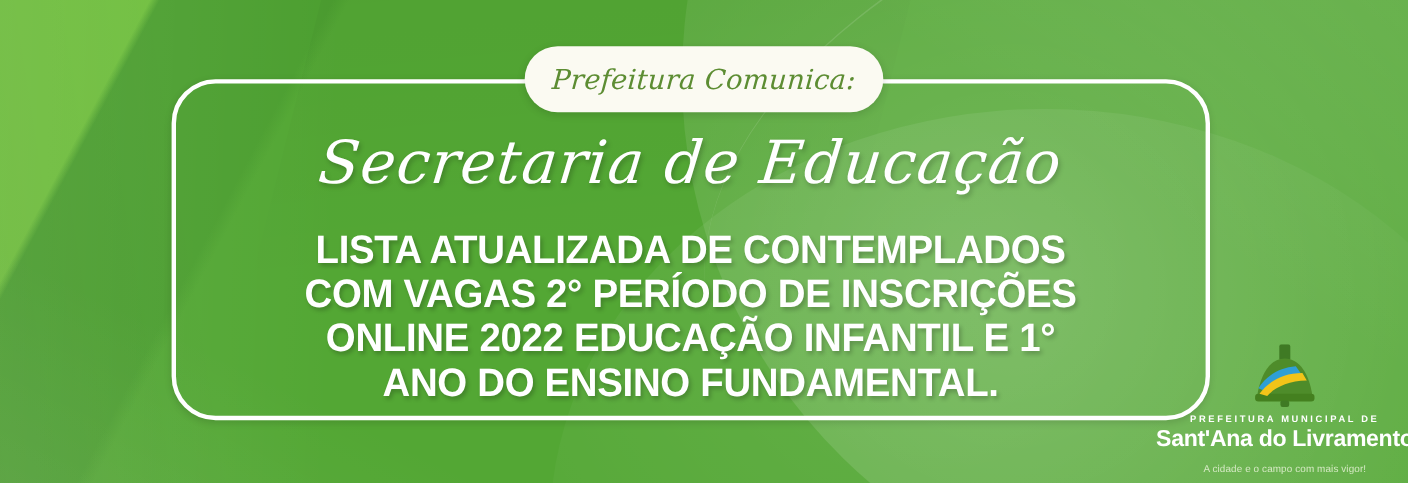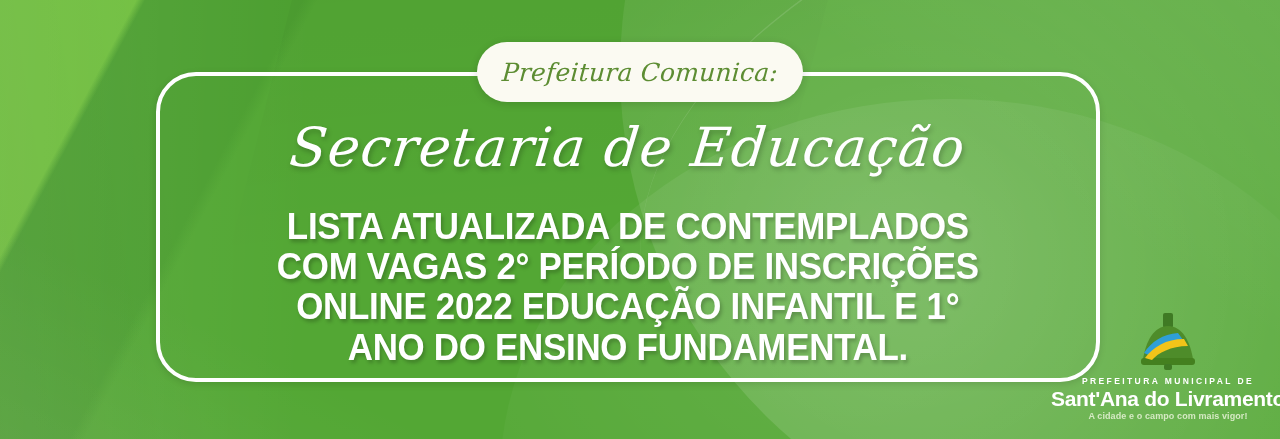--- a/index.html
+++ b/index.html
@@ -194,21 +194,21 @@
 
   .headline-line {
     display: block;
     white-space: nowrap;
   }
 
   
   .logo {
     position: absolute;
     right: 18px;
-    bottom: 18px;
+    bottom: 8px;
     width: 188px;
     height: 122px;
     z-index: 6;
     display: flex;
     flex-direction: column;
     align-items: center;
     justify-content: flex-end;
     text-align: center;
   }
 
@@ -231,23 +231,23 @@
   .logo-name {
     font-size: 21px;
     font-weight: 700;
     color: #ffffff;
     white-space: nowrap;
     line-height: 1;
     letter-spacing: -0.3px;
   }
 
   .logo-tagline {
-    margin-top: 3px;
+    margin-top: 13px;
     font-size: 9px;
-    font-weight: 700;
+    font-weight: 400;
     color: #e8f3d8;
     white-space: nowrap;
     line-height: 1;
     letter-spacing: 0.1px;
     opacity: 0.85;
   }
 </style>
 </head>
 <body>
 

